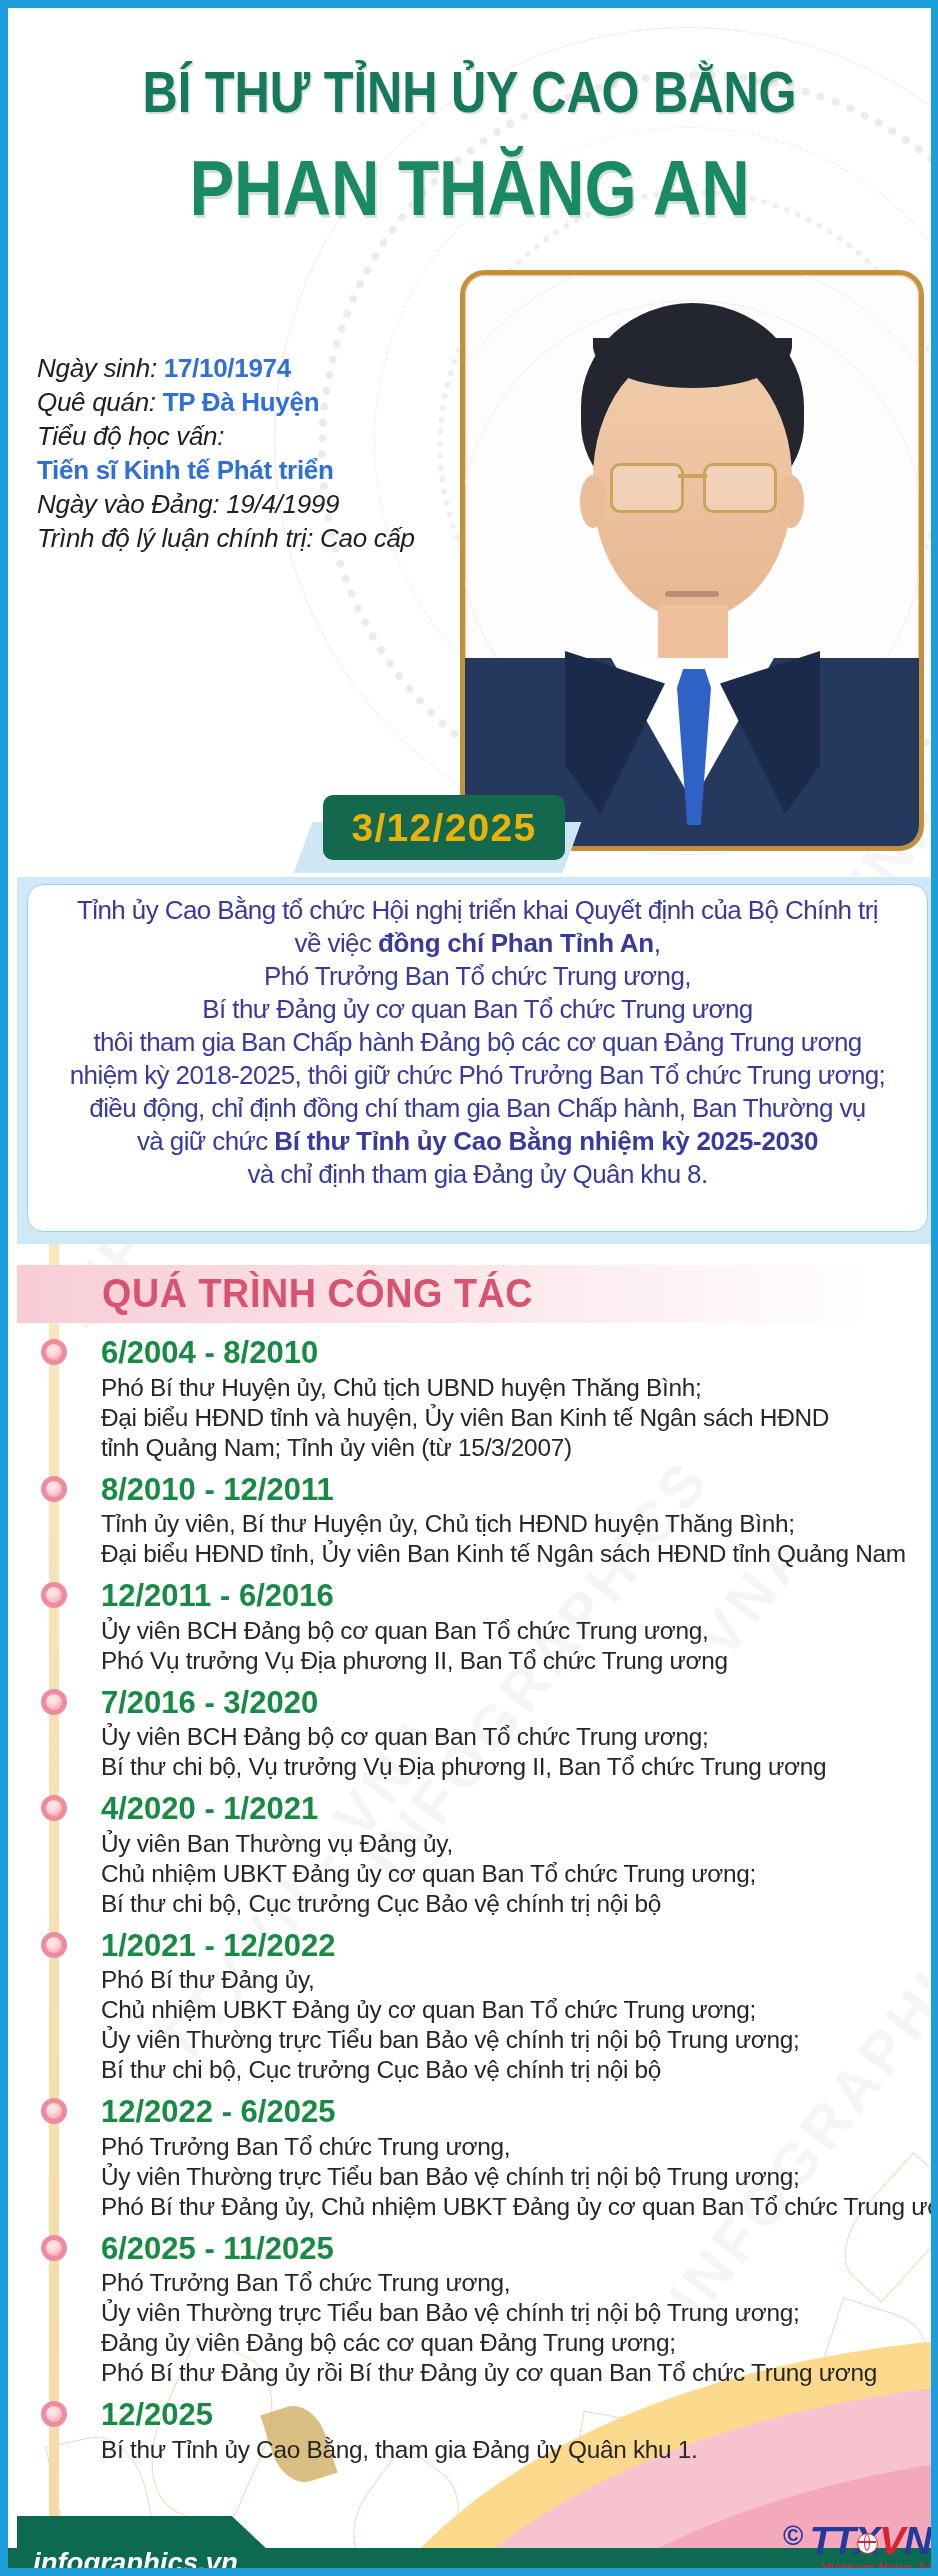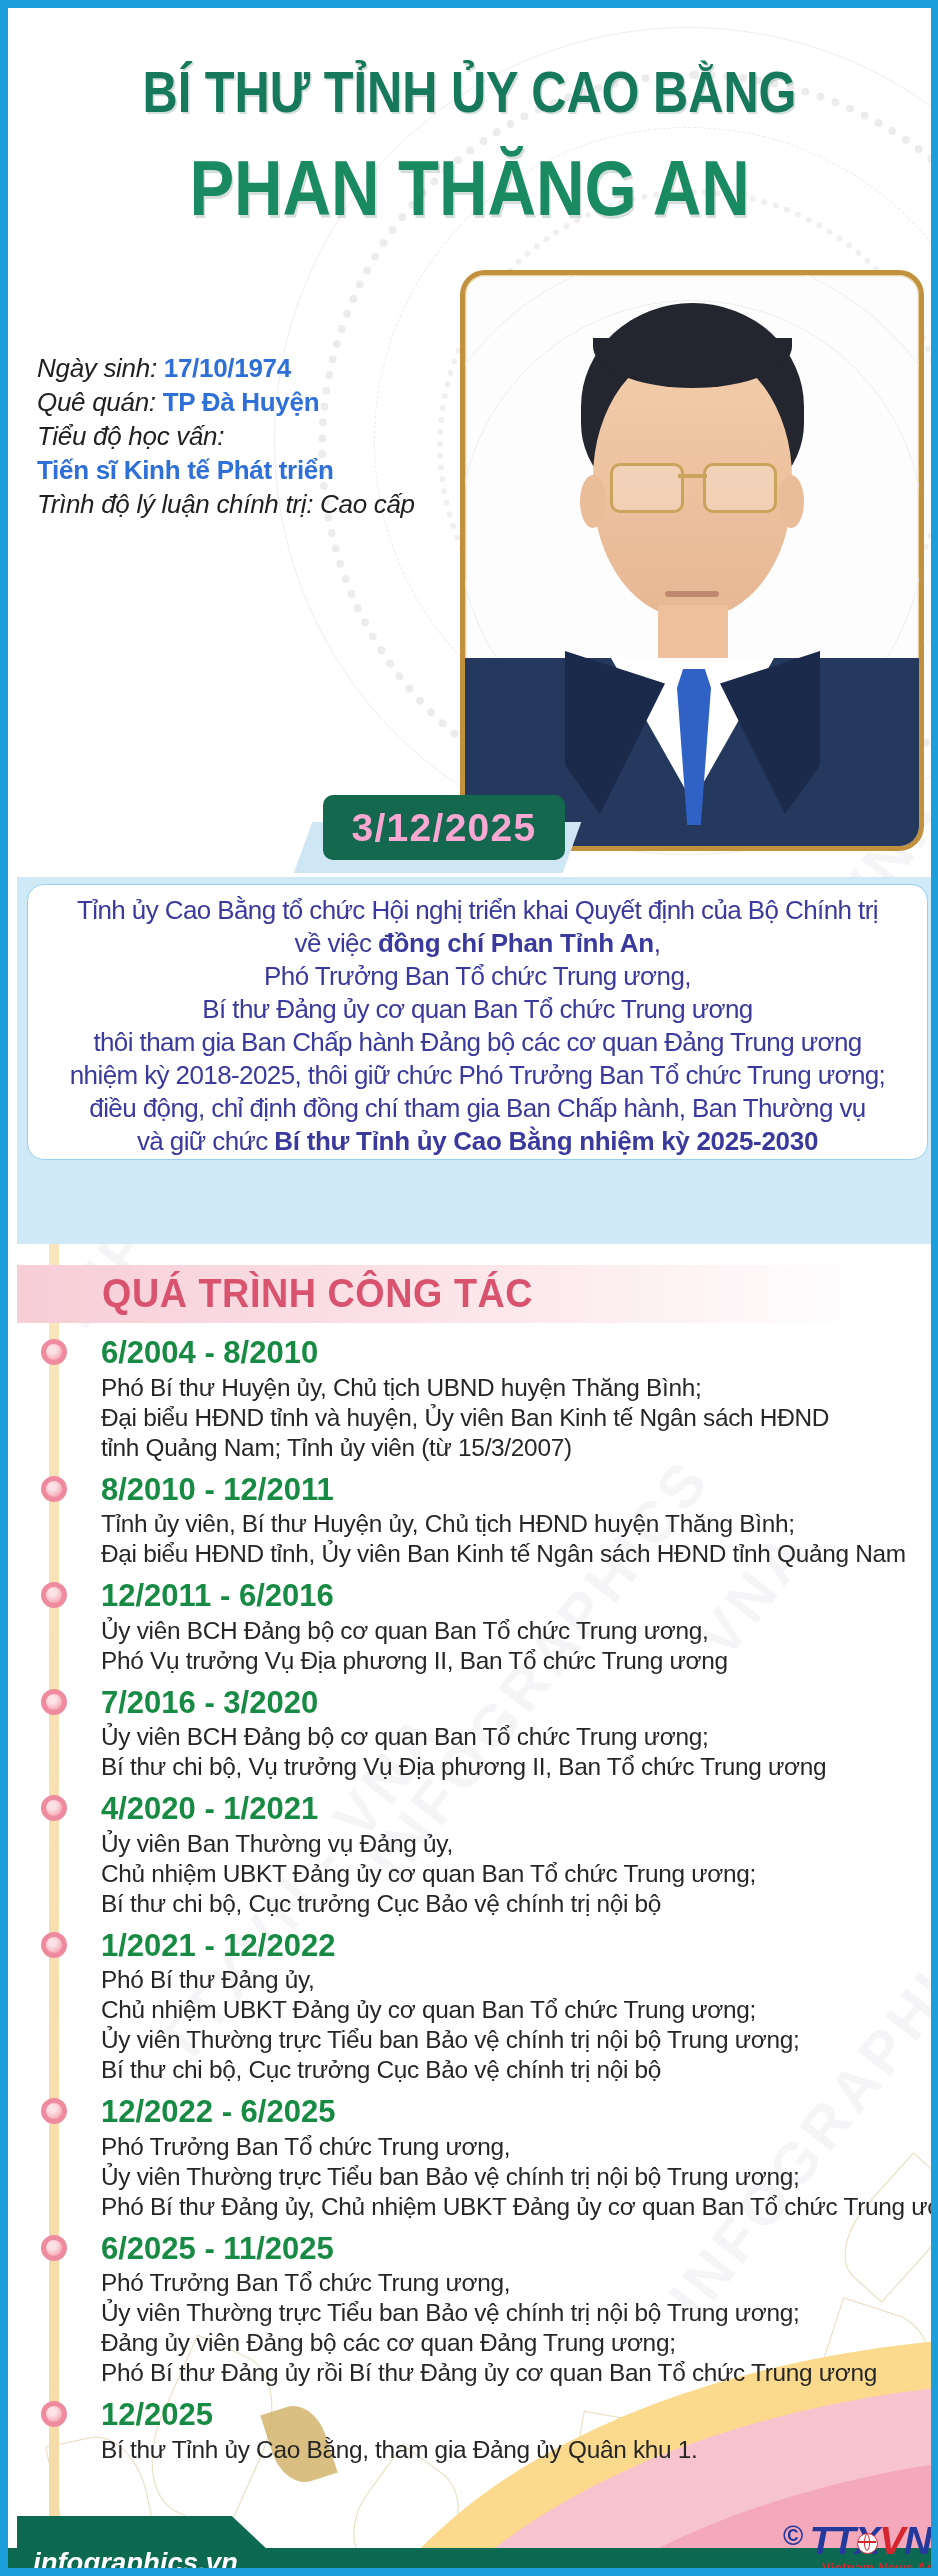--- a/index.html
+++ b/index.html
@@ -61,26 +61,26 @@
     clip-path:polygon(0 0,100% 0,50% 100%);}
   .lapel{position:absolute;top:376px;width:100px;height:163px;background:#1b2a4b;}
   .lapel.l{left:100px;clip-path:polygon(0 0,100% 20%,35% 100%,0 70%);}
   .lapel.r{left:255px;clip-path:polygon(0 20%,100% 0,100% 70%,65% 100%);}
   .tie{position:absolute;left:212px;top:394px;width:34px;height:156px;background:#2f62c4;
     clip-path:polygon(18% 0,82% 0,100% 12%,70% 100%,30% 100%,0 12%);}
   
   .badge-shadow{position:absolute;left:295px;top:814px;width:269px;height:51px;z-index:3;
     background:#cfe7f5;transform:skewX(-20deg);}
   .badge{position:absolute;left:315px;top:787px;width:242px;height:65px;z-index:4;
-    background:var(--badge-green);border-radius:10px;color:#f9a8d4;font-size:39px;font-weight:800;
+    background:var(--badge-green);border-radius:10px;color:#eab308;font-size:39px;font-weight:800;
     text-align:center;line-height:65px;letter-spacing:1.3px;}
   
   .blue-band{position:absolute;left:8.8px;top:869px;width:921px;height:367px;
     background:var(--band-blue);z-index:2;}
-  .ann-box{position:absolute;left:19px;top:876px;width:901px;height:276px;z-index:3;
+  .ann-box{position:absolute;left:19px;top:876px;width:901px;height:348px;z-index:3;
     background:#fff;border:1.9px solid #98cfec;border-radius:16.3px;box-sizing:border-box;overflow:hidden;}
   .ann-text{margin-top:8.8px;text-align:center;font-size:26px;line-height:33px;
     color:var(--box-blue);font-weight:500;letter-spacing:-0.6px;}
   .ann-text .ln{white-space:nowrap;}
   .ann-text b{font-weight:800;letter-spacing:-0.3px;}
   
   .career-band{position:absolute;left:8.8px;top:1257px;width:857px;height:58px;z-index:2;
     background:linear-gradient(90deg,#f7cdd6 0%,#fce7eb 55%,rgba(255,255,255,0) 100%);}
   .career-title{position:absolute;left:94px;top:1260px;z-index:3;font-size:41px;font-weight:800;
     color:var(--career-pink);line-height:50px;letter-spacing:0.6px;transform:scaleX(0.92);
@@ -145,20 +145,21 @@
   <div class="wm" style="left:275px;top:1627px">INFOGRAPHICS</div>
 
   <div class="title1">BÍ THƯ TỈNH ỦY CAO BẰNG</div>
   <div class="title2">PHAN THĂNG AN</div>
 
   <div class="info">
     <div><span class="lbl">Ngày sinh: </span><span class="val">17/10/1974</span></div>
     <div><span class="lbl">Quê quán:  </span><span class="val">TP Đà Huyện</span></div>
     <div><span class="lbl">Tiểu độ học vấn:</span></div>
     <div><span class="val">Tiến sĩ Kinh tế Phát triển</span></div>
+    <div><span class="lbl">Ngày vào Đảng: 19/4/1999</span></div>
     <div><span class="lbl">Trình độ lý luận chính trị: Cao cấp</span></div>
   </div>
 
   <div class="photo">
     <div class="pring pr1"></div>
     <div class="pring pr2"></div>
     <div class="hair"></div>
     <div class="face"></div>
     <div class="fringe"></div>
     <div class="ear le"></div>

